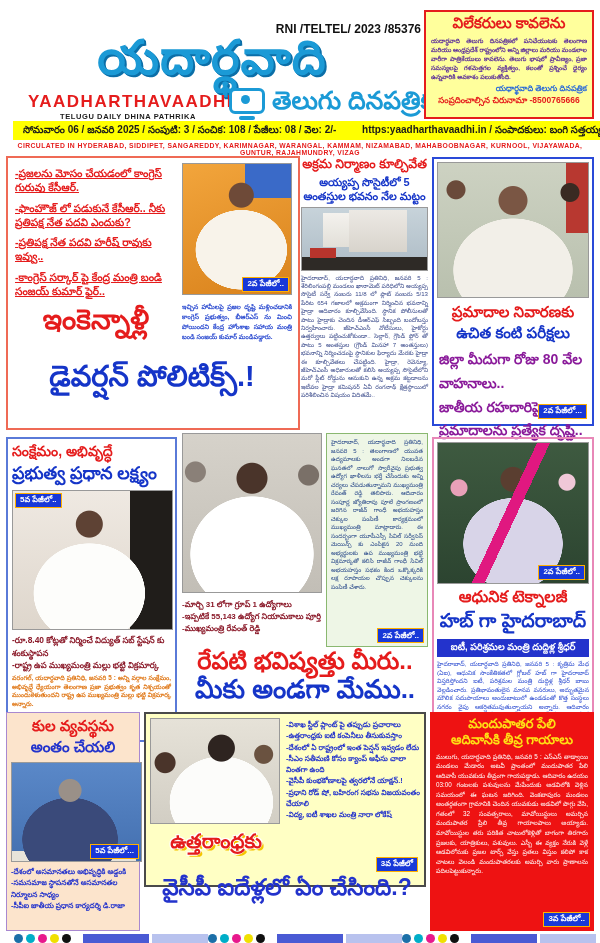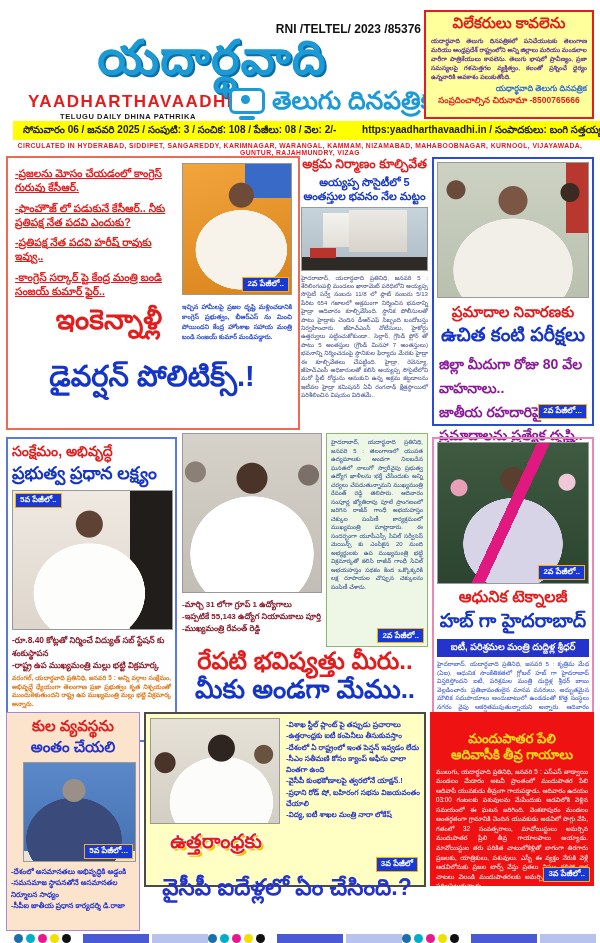--- a/index.html
+++ b/index.html
@@ -40,21 +40,21 @@
   .lead-b{font-size:10.6px;font-weight:bold;color:#e51c1c;text-decoration:underline;margin-bottom:6px;line-height:1.35;}
   .ph-bandi{position:absolute;left:174px;top:5px;width:110px;height:132px;
     background:
       radial-gradient(circle at 54% 24%,#6e4a38 0 12px,rgba(0,0,0,0) 13px),
       radial-gradient(46px 40px at 54% 66%,#f8f3ea 0 99%,rgba(0,0,0,0) 100%),
       linear-gradient(#f07818,#f07818) 48% 78%/10px 34px no-repeat,
       linear-gradient(#3a6ac8,#3a6ac8) 100% 0/46px 34px no-repeat,
       linear-gradient(160deg,#f2a53c,#d9821c);}
   .lead-cap{position:absolute;left:174px;top:144px;width:110px;font-size:6.4px;color:#2a4ad0;
             line-height:1.55;text-align:justify;font-weight:bold;}
-  .lead-h1{position:absolute;left:0;top:146px;width:176px;font-size:28px;margin-left:13px;}
+  .lead-h1{position:absolute;left:0;top:146px;width:176px;font-size:28px;}
   .lead-h2{position:absolute;left:0;top:202px;width:288px;font-size:29px;}
   
   .demo{left:301px;top:157px;width:127px;height:283px;}
   .demo-h{font-size:12.5px;}
   .demo-sub{font-size:11px;line-height:1.25;margin-top:2px;}
   .ph-building{width:127px;height:64px;margin-top:3px;
     background:
       linear-gradient(#b8342c,#b8342c) 8% 78%/26px 10px no-repeat,
       linear-gradient(#ece9e4,#d8d4cc) 70% 12%/58px 42px no-repeat,
       linear-gradient(#f4f2ee,#e2dfd8) 22% 20%/28px 34px no-repeat,
@@ -65,21 +65,21 @@
   .eye{left:432px;top:157px;width:162px;height:269px;border:2px solid #2a4ad8;padding:3px;box-sizing:border-box;}
   .ph-komati{width:152px;height:136px;
     background:
       radial-gradient(circle at 50% 28%,#7a5644 0 14px,rgba(0,0,0,0) 15px),
       radial-gradient(60px 52px at 50% 80%,#f2efe8 0 99%,rgba(0,0,0,0) 100%),
       radial-gradient(circle at 12% 20%,#6a4a3a 0 9px,rgba(0,0,0,0) 10px),
       radial-gradient(circle at 88% 22%,#3a2a22 0 9px,rgba(0,0,0,0) 10px),
       linear-gradient(#b83830,#b83830) 100% 0/22px 70px no-repeat,
       linear-gradient(#cdd2c2,#b9c0ae);}
   .eye-h1{font-size:15px;margin-top:5px;}
-  .eye-h2{font-size:19px;}
+  .eye-h2{font-size:15px;}
   .eye-bul .li{font-size:14px;font-weight:bold;color:#8a1a9a;line-height:1.7;}
   .eye-bul{margin-top:3px;padding-left:2px;}
   .eye .pg{right:5px;bottom:5px;}
   
   .welf{left:6px;top:437px;width:171px;height:305px;border:2px solid #5a7ad8;padding:4px;box-sizing:border-box;}
   .welf-h1{font-size:14px;text-align:left;}
   .welf-h2{font-size:17.5px;text-align:left;}
   .ph-bhatti{width:161px;height:140px;margin-top:3px;
     background:
       radial-gradient(circle at 48% 24%,#5e4234 0 13px,rgba(0,0,0,0) 14px),
@@ -121,47 +121,47 @@
   .ph-ribbon .pg{right:3px;bottom:3px;}
   .tech-h1{font-size:16px;margin-top:4px;}
   .tech-h2{font-size:19px;}
   .tech-strap{background:#2333cc;color:#fff;font-size:9.5px;font-weight:bold;text-align:center;
               padding:2px 0;margin-top:3px;}
   .tech-body{font-size:6.2px;color:#2a4ad0;text-align:justify;line-height:1.38;margin-top:3px;}
   
   .caste{left:6px;top:712px;width:134px;height:219px;background:#fce4cc;border:1px solid #a888d0;
          padding:4px;box-sizing:border-box;}
   .caste-h1{font-size:15px;} .caste-h2{font-size:15px;color:#2333cc;}
-  .ph-raja{width:113px;height:100px;margin-top:3px;
+  .ph-raja{width:131px;height:100px;margin-top:3px;
     background:
       radial-gradient(circle at 45% 28%,#9a9088 0 11px,rgba(0,0,0,0) 12px),
       radial-gradient(48px 42px at 45% 78%,#3a4a7a 0 99%,rgba(0,0,0,0) 100%),
       linear-gradient(#e8e4da,#e8e4da) 0 100%/124px 10px no-repeat,
-      linear-gradient(#5a88c8,#4470b0); margin-left: 12px;}
+      linear-gradient(#5a88c8,#4470b0);}
   .ph-raja .pg{right:2px;bottom:2px;}
   .caste-bul{margin-top:4px;}
   .caste-bul .li{font-size:7.3px;font-weight:bold;color:#2333cc;line-height:1.55;}
   
   .ycp{left:144px;top:712px;width:282px;height:175px;background:#ffffc4;border:2px solid #4a4a4a;
        padding:4px;box-sizing:border-box;}
   .ph-lokesh{position:absolute;left:4px;top:4px;width:130px;height:106px;
     background:
       radial-gradient(circle at 55% 28%,#2e2420 0 13px,rgba(0,0,0,0) 14px),
       radial-gradient(52px 46px at 55% 80%,#fcfcfa 0 99%,rgba(0,0,0,0) 100%),
       radial-gradient(circle at 11% 42%,#4a342a 0 10px,rgba(0,0,0,0) 11px),
       radial-gradient(circle at 88% 34%,#6a5240 0 9px,rgba(0,0,0,0) 10px),
       linear-gradient(#e6e2d8,#d2cec4);}
   .ycp-bul{position:absolute;left:140px;top:5px;width:138px;}
   .ycp-bul .li{font-size:7.4px;font-weight:bold;color:#2333cc;line-height:1.52;}
   .ycp .pg{right:6px;top:143px;}
   .ycp-h1{position:absolute;left:4px;top:116px;width:132px;font-size:20px;
           text-shadow:-1px -1px 0 #fff,1px -1px 0 #fff,-1px 1px 0 #fff,2px 2px 0 #f5c400;}
   .ycp-h2{position:absolute;left:0;top:160px;width:282px;font-size:23px;color:#2333cc;}
   
-  .mine{left:430px;top:712px;width:164px;height:174px;background:#ee1212;padding:19px 6px;box-sizing:border-box;}
+  .mine{left:430px;top:712px;width:164px;height:219px;background:#ee1212;padding:4px 6px;box-sizing:border-box;}
   .mine-h{color:#ffe014;font-size:13px;font-weight:800;text-align:center;line-height:1.25;}
   .mine-body{color:#fff;font-size:6.3px;text-align:justify;line-height:1.52;margin-top:3px;}
   .mine .pg{right:4px;bottom:4px;}
   
   .marks{left:0;top:933px;width:600px;height:10px;display:flex;justify-content:space-between;
          align-items:center;padding:0 14px;box-sizing:border-box;}
   .grp{display:flex;align-items:center;gap:3px;}
   .dot9{width:9px;height:9px;border-radius:50%;}
   .c1{background:#1b6fa8;} .c2{background:#00aec8;} .c3{background:#e8188c;} .c4{background:#f0e000;} .c5{background:#101010;}
   .barD{width:66px;height:9px;background:#4a5ad4;margin-left:9px;}

